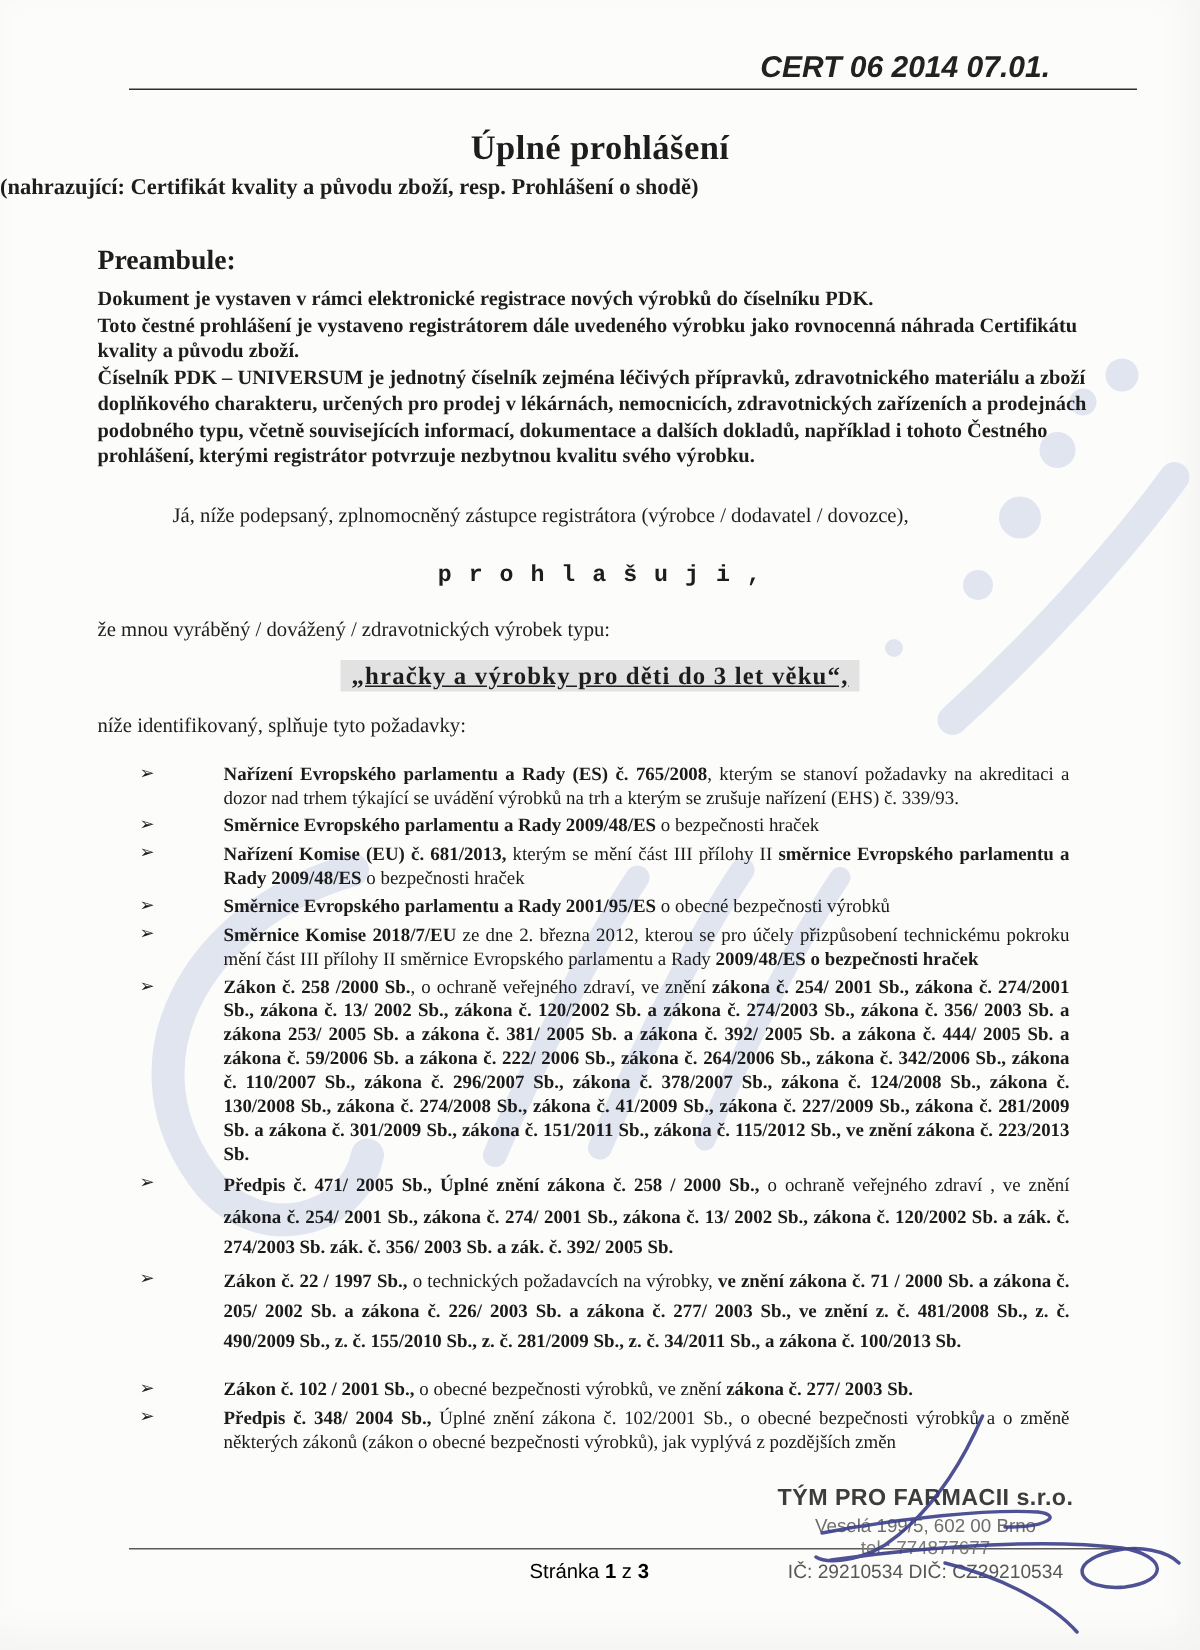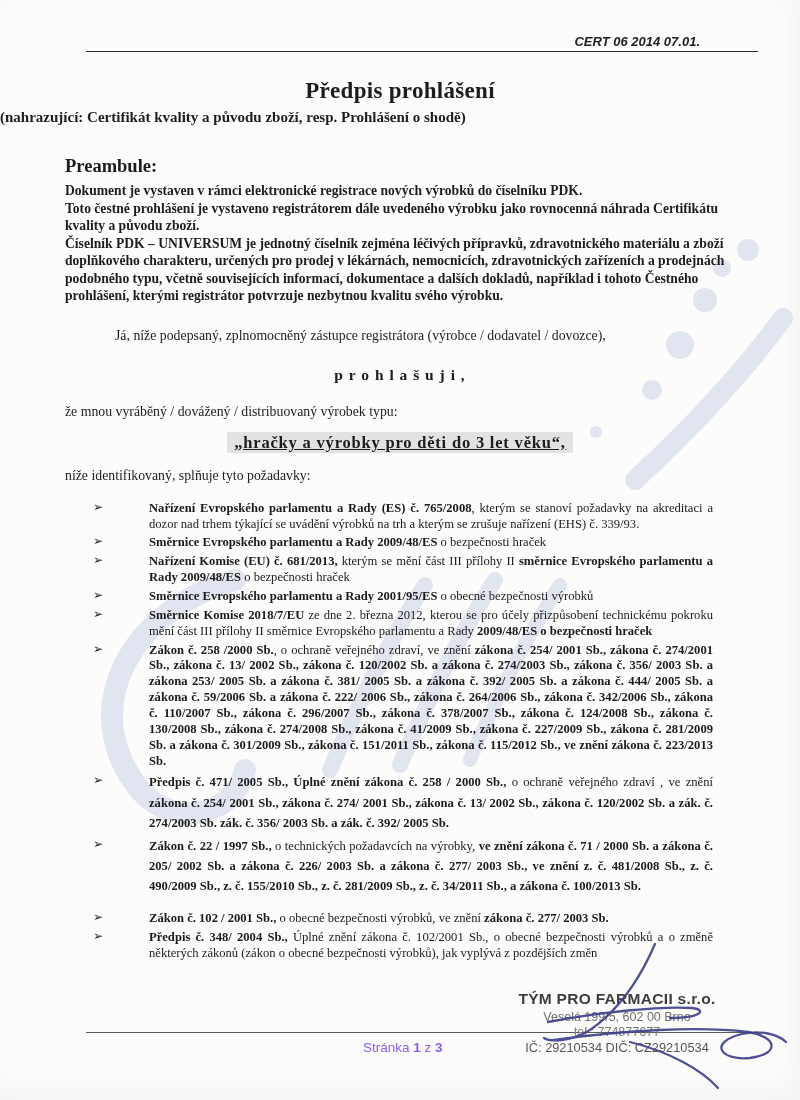--- a/index.html
+++ b/index.html
@@ -7,32 +7,32 @@
     position:relative; width:800px; height:1100px; margin:0 auto;
     background:#fcfcfb; overflow:hidden; color:#1d1d1d;
     font-family:"Liberation Serif","DejaVu Serif",serif;
     box-shadow: inset -8px -10px 24px rgba(0,0,0,0.035);
   }
   .content { position:relative; z-index:2; }
   .wm { position:absolute; left:0; top:0; z-index:1; pointer-events:none; }
 
   .header { padding:34px 100px 0 0; text-align:right;
     font-family:"Liberation Sans","DejaVu Sans",sans-serif;
-    font-style:italic; font-weight:600; font-size:13px; color:#222; }
+    font-style:italic; font-weight:600; font-size:20px; color:#222; }
   .header-rule { margin:2px 42px 0 86px; border-top:1.6px solid #2e2e2e; height:0; }
 
   .doc-title { text-align:center; margin:26px 0 0 0; font-size:23px; font-weight:700; letter-spacing:0.3px; }
   .doc-subtitle { text-align:left; margin:5px 0 0 0; font-size:15px; font-weight:700; }
 
   .preamble-heading { margin:30px 43px 0 65px; font-size:18.5px; font-weight:700; }
   .preamble-body { margin:5px 43px 0 65px; font-weight:700; font-size:13.6px; line-height:1.29; }
   .pre-p { margin:0; }
 
   .intro { margin:23px 43px 0 65px; text-indent:50px; font-size:13.8px; }
-  .verb { text-align:center; margin:22px 0 0 0; font-weight:700; font-size:15.5px; letter-spacing:1px; }
+  .verb { text-align:center; margin:22px 0 0 0; font-weight:700; font-size:15.5px; letter-spacing:1px;font-family:Liberation Mono, monospace; }
   .product-lead { margin:20px 43px 0 65px; font-size:13.8px; }
   .product-line { text-align:center; margin:13px 0 0 0; }
   .product-type { font-size:16.5px; font-weight:700; text-decoration:underline;
     background:var(--highlight,#e2e2e2); padding:1px 7px; letter-spacing:0.8px; }
   .product-follow { margin:15px 43px 0 65px; font-size:13.8px; }
 
   .requirements { list-style:none; margin:17px 0 0 65px; padding:0; width:648px; }
   .req-item { position:relative; padding-left:84px; text-align:justify;
     font-size:12.6px; line-height:1.26; margin-bottom:3px; color:#1b1b1b; }
   .req-item .bullet { position:absolute; left:28px; top:-1px; font-size:12px; }
@@ -41,22 +41,22 @@
   .req-item:nth-child(9) { margin-top:15px; }
 
   .stamp { position:absolute; left:462px; top:990px; width:310px; z-index:3;
     text-align:center; font-family:"Liberation Sans","DejaVu Sans",sans-serif; }
   .stamp-company { font-weight:700; font-size:15.5px; color:#3d3d3d; letter-spacing:0.3px; }
   .stamp-address { font-size:12.5px; color:#6e6e6e; margin-top:2px; }
   .stamp-phone { font-size:12.5px; color:#7a7a7a; margin-top:1px; }
   .stamp-ids { font-size:12.8px; color:#575757; margin-top:1px; }
 
   .footer-rule { position:absolute; left:86px; right:42px; top:1032px; border-top:1.4px solid #5a5a5a; z-index:2; }
-  .page-num { position:absolute; left:363px; top:1040px; z-index:2;
-    font-family:"Liberation Sans","DejaVu Sans",sans-serif; font-size:13.5px; color:#8b5cf6; }
+  .page-num { position:absolute; left:353px; top:1040px; z-index:2;
+    font-family:"Liberation Sans","DejaVu Sans",sans-serif; font-size:13.5px; color:#000000; }
   .page-num .b { font-weight:700; }
 
   .signature { position:absolute; left:530px; top:930px; z-index:4; pointer-events:none; }
 </style>
 </head>
 <body>
 
 <div class="page">
 
   <svg class="wm" width="800" height="1100" viewBox="0 0 800 1100">
@@ -74,33 +74,33 @@
       <circle cx="680" cy="345" r="14"></circle>
       <circle cx="652" cy="390" r="10"></circle>
       <circle cx="596" cy="432" r="6"></circle>
     </g>
   </svg>
 
   <div class="content">
     <div class="header">CERT 06 2014 07.01.</div>
     <div class="header-rule"></div>
 
-    <h1 class="doc-title">Předpis prohlášení</h1>
+    <h1 class="doc-title">Úplné prohlášení</h1>
     <div class="doc-subtitle">(nahrazující: Certifikát kvality a původu zboží, resp. Prohlášení o shodě)</div>
 
     <div class="preamble-heading">Preambule:</div>
     <div class="preamble-body">
         <p class="pre-p">Dokument je vystaven v rámci elektronické registrace nových výrobků do číselníku PDK.</p>
         <p class="pre-p">Toto čestné prohlášení je vystaveno registrátorem dále uvedeného výrobku jako rovnocenná náhrada Certifikátu kvality a původu zboží.</p>
         <p class="pre-p">Číselník PDK – UNIVERSUM je jednotný číselník zejména léčivých přípravků, zdravotnického materiálu a zboží doplňkového charakteru, určených pro prodej v lékárnách, nemocnicích, zdravotnických zařízeních a prodejnách podobného typu, včetně souvisejících informací, dokumentace a dalších dokladů, například i tohoto Čestného prohlášení, kterými registrátor potvrzuje nezbytnou kvalitu svého výrobku.</p>
       </div>
 
     <p class="intro">Já, níže podepsaný, zplnomocněný zástupce registrátora (výrobce / dodavatel / dovozce),</p>
     <p class="verb">p r o h l a š u j i ,</p>
-    <p class="product-lead">že mnou vyráběný / dovážený  / distribuovaný výrobek typu:</p>
+    <p class="product-lead">že mnou vyráběný / dovážený  / zdravotnických výrobek typu:</p>
     <p class="product-line">
       <span class="product-type">„hračky a výrobky pro děti do 3 let věku“,</span>
     </p>
     <p class="product-follow">níže identifikovaný, splňuje tyto požadavky:</p>
 
     <ul class="requirements">
         <li class="req-item"><span class="bullet">➢</span><span class="b">Nařízení Evropského parlamentu a Rady (ES) č. 765/2008</span><span>, kterým se stanoví požadavky na akreditaci a dozor nad trhem týkající se uvádění výrobků na trh a kterým se zrušuje nařízení (EHS) č. 339/93.</span></li>
         <li class="req-item"><span class="bullet">➢</span><span class="b">Směrnice Evropského parlamentu a Rady 2009/48/ES</span><span> o bezpečnosti hraček</span></li>
         <li class="req-item"><span class="bullet">➢</span><span class="b">Nařízení Komise (EU) č. 681/2013,</span><span> kterým se mění část III přílohy II </span><span class="b">směrnice Evropského parlamentu a Rady 2009/48/ES</span><span> o bezpečnosti hraček</span></li>
         <li class="req-item"><span class="bullet">➢</span><span class="b">Směrnice Evropského parlamentu a Rady 2001/95/ES</span><span> o obecné bezpečnosti výrobků</span></li>

